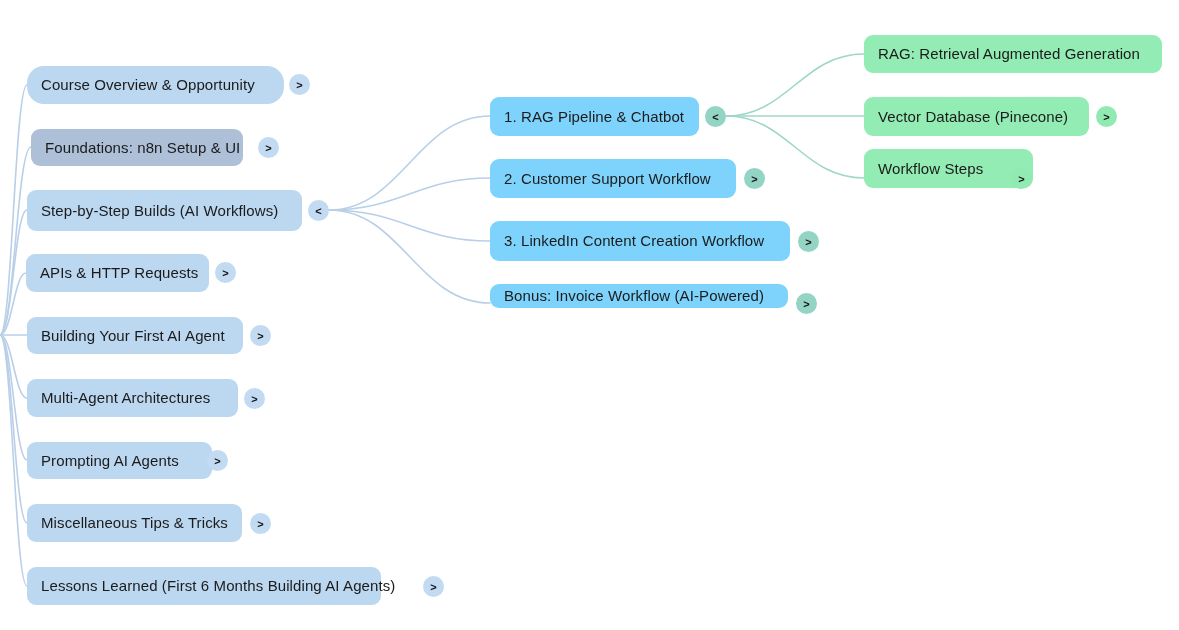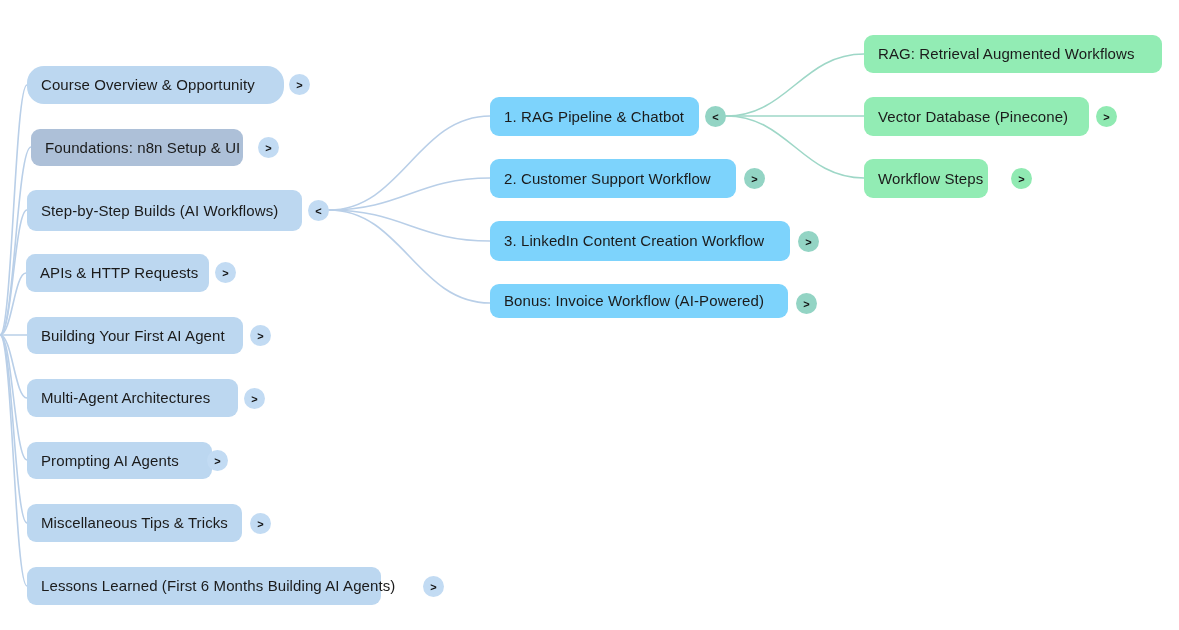--- a/index.html
+++ b/index.html
@@ -153,35 +153,35 @@
       </div>
       <div class="toggle lvl2" style="left: 744px; top: 168px;">
         <span>&gt;</span>
       </div>
       <div class="node lvl2" style="left: 490px; top: 221px; width: 300px; height: 40px;">
         <span>3. LinkedIn Content Creation Workflow</span>
       </div>
       <div class="toggle lvl2" style="left: 798px; top: 231px;">
         <span>&gt;</span>
       </div>
-      <div class="node lvl2" style="left: 490px; top: 284px; width: 298px; height: 34px;">
+      <div class="node lvl2" style="left: 490px; top: 284px; width: 298px; height: 24px;">
         <span>Bonus: Invoice Workflow (AI-Powered)</span>
       </div>
       <div class="toggle lvl2" style="left: 796px; top: 293px;">
         <span>&gt;</span>
       </div>
       <div class="node lvl3" style="left: 864px; top: 35px; width: 298px; height: 38px;">
-        <span>RAG: Retrieval Augmented Workflows</span>
+        <span>RAG: Retrieval Augmented Generation</span>
       </div>
       <div class="node lvl3" style="left: 864px; top: 97px; width: 225px; height: 39px;">
         <span>Vector Database (Pinecone)</span>
       </div>
       <div class="toggle lvl3" style="left: 1096px; top: 106px;">
         <span>&gt;</span>
       </div>
-      <div class="node lvl3" style="left: 864px; top: 159px; width: 124px; height: 39px;">
+      <div class="node lvl3" style="left: 864px; top: 149px; width: 169px; height: 39px;">
         <span>Workflow Steps</span>
       </div>
       <div class="toggle lvl3" style="left: 1011px; top: 168px;">
         <span>&gt;</span>
       </div>
     </div>
 </div>
 
 </body></html>

